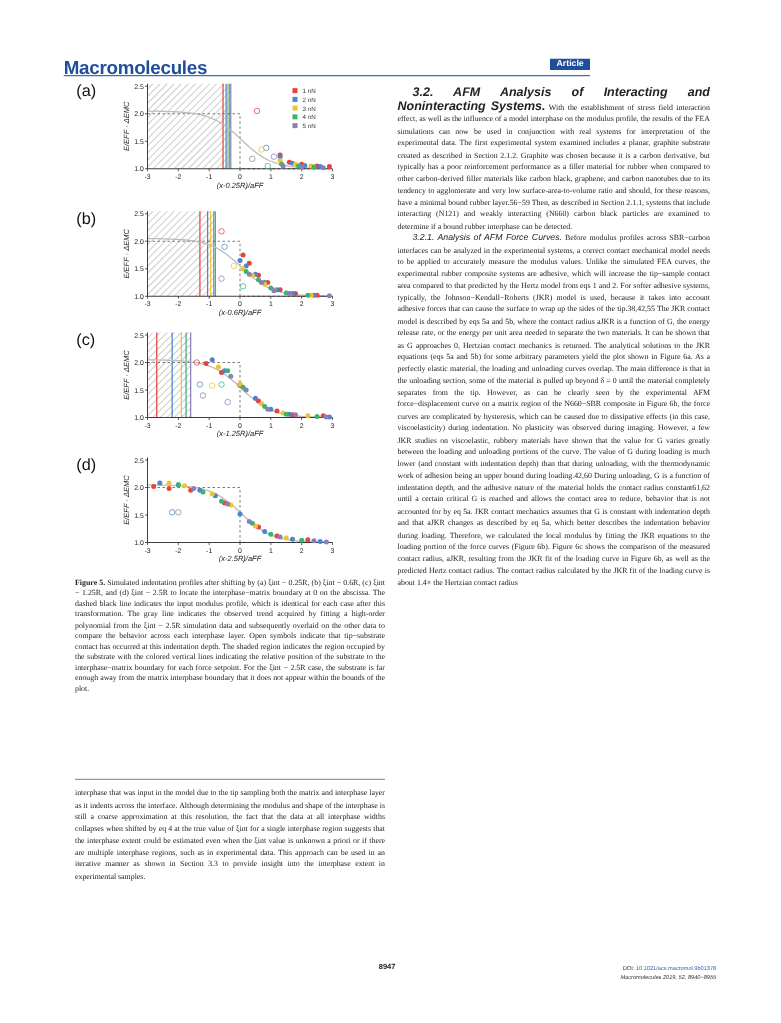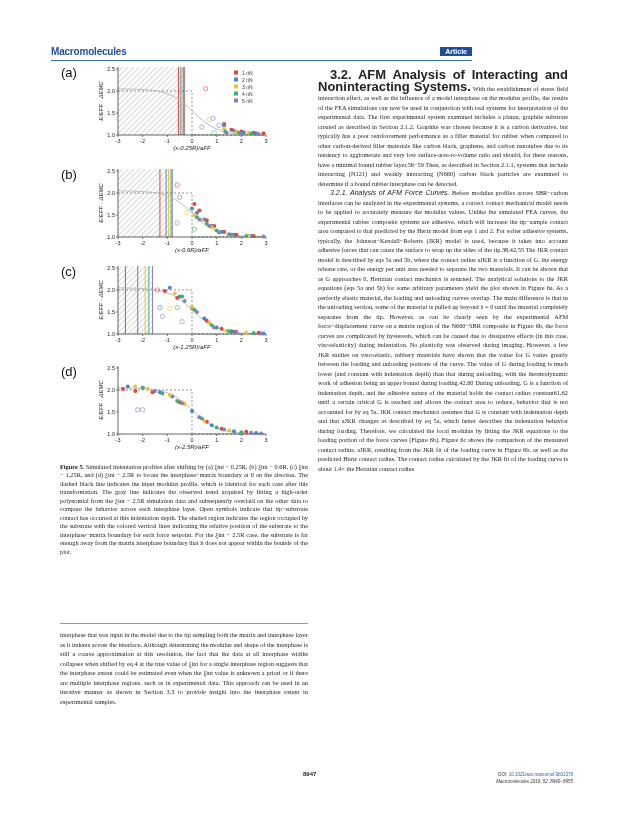--- a/index.html
+++ b/index.html
@@ -1,29 +1,29 @@
 <!DOCTYPE html>
 <html><head>
 <meta charset="utf-8">
 <style>
   html,body{margin:0;padding:0;background:#fff;}
   body{width:625px;height:818px;position:relative;overflow:hidden;font-family:"Liberation Serif",serif;color:#222;}
   .hdr{position:absolute;left:51px;top:47px;width:421px;height:13px;border-bottom:1.5px solid #3b6fb6;}
-  .journal{position:absolute;left:0;top:-1px;font-family:"Liberation Sans",sans-serif;font-weight:bold;font-size:10px;color:#1f4e9c;letter-spacing:-0.2px;}
+  .journal{position:absolute;left:0;top:-1px;font-family:"Liberation Sans",sans-serif;font-weight:bold;font-size:15px;color:#1f4e9c;letter-spacing:-0.2px;}
   .badge{position:absolute;right:0;top:0;background:#1f4e9c;color:#fff;font-family:"Liberation Sans",sans-serif;font-weight:bold;font-size:7px;padding:1px 5px;}
   .panel{position:absolute;left:58px;width:250px;height:95px;}
   .plabel{position:absolute;left:3px;top:2px;font-family:"Liberation Sans",sans-serif;font-size:13px;color:#111;}
   svg{position:absolute;left:0;top:0;overflow:visible;}
   .caption{position:absolute;left:60px;top:463px;width:248px;font-size:6.3px;line-height:8.45px;text-align:justify;color:#222;}
   .caption b{font-weight:bold;}
   .rule{position:absolute;left:60px;top:623px;width:248px;border-top:1px solid #7a9cc8;}
   .lefttext{position:absolute;left:60px;top:630px;width:248px;font-size:6.3px;line-height:9.5px;text-align:justify;}
   .righttext{position:absolute;left:318px;top:70px;width:250px;font-size:6.3px;line-height:9.5px;text-align:justify;}
   .righttext p{margin:0;}
-  .sec{font-family:"Liberation Sans",sans-serif;font-weight:bold;font-size:13px;}
+  .sec{font-family:"Liberation Sans",sans-serif;font-weight:bold;font-size:10px;font-style:italic;}
   .sub{font-family:"Liberation Sans",sans-serif;font-style:italic;font-size:7px;}
   .lnk{color:#2a5db0;}
   .indent{text-indent:12px;}
   .pagenum{position:absolute;left:303px;top:771px;font-family:"Liberation Sans",sans-serif;font-weight:bold;font-size:6px;}
   .doi{position:absolute;right:52px;top:771px;font-family:"Liberation Sans",sans-serif;font-size:4.5px;text-align:right;line-height:7px;color:#333;}
 </style>
 </head>
 <body>
 
 <div class="hdr">

